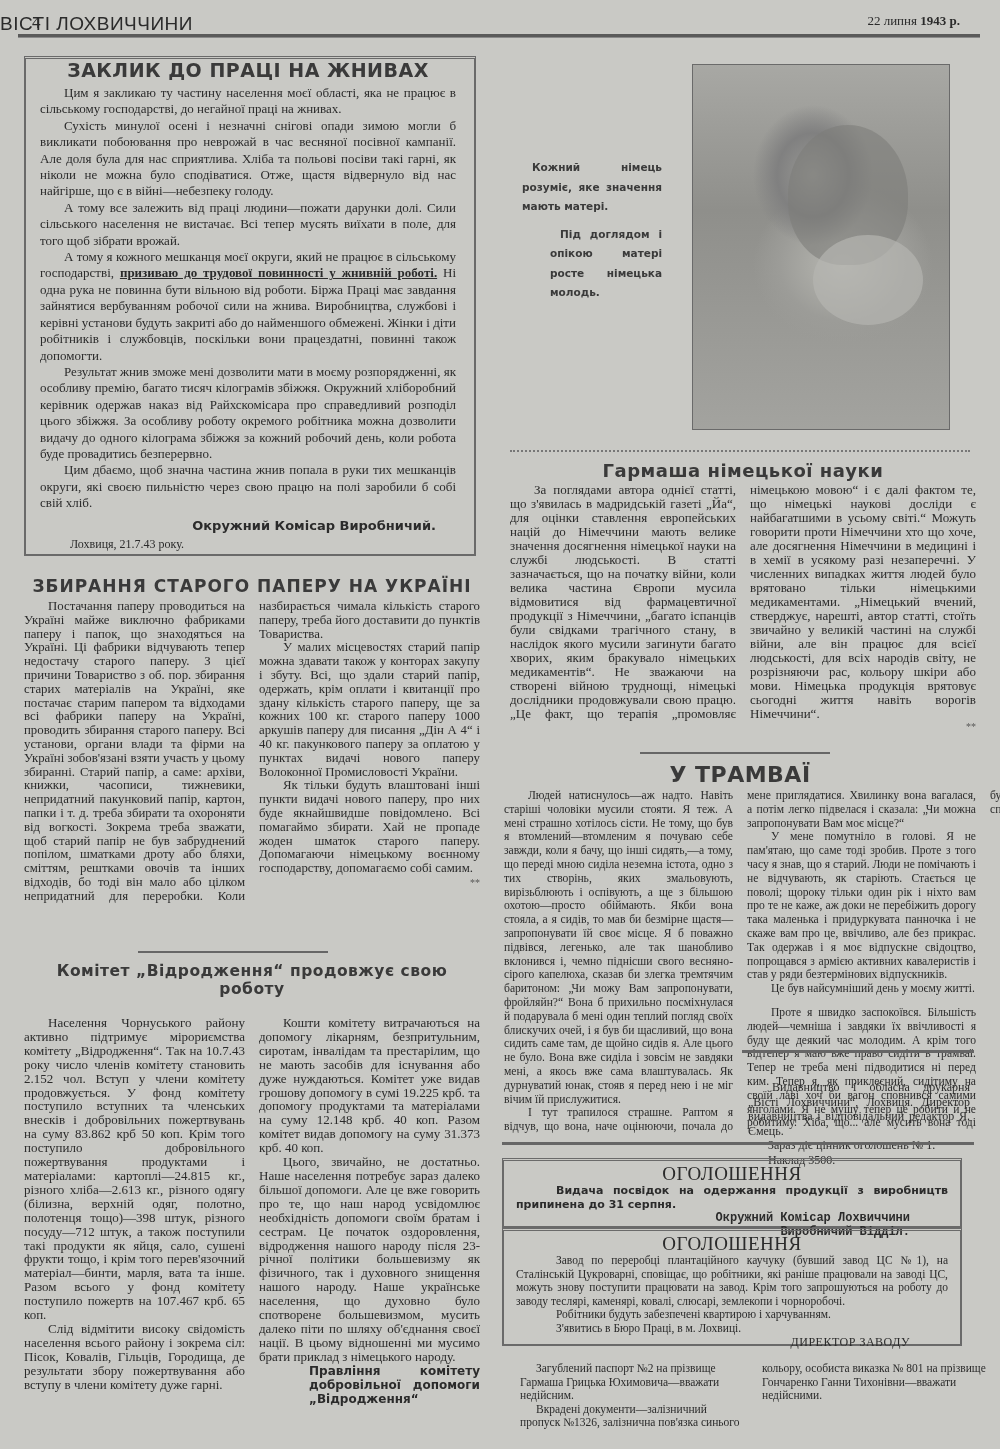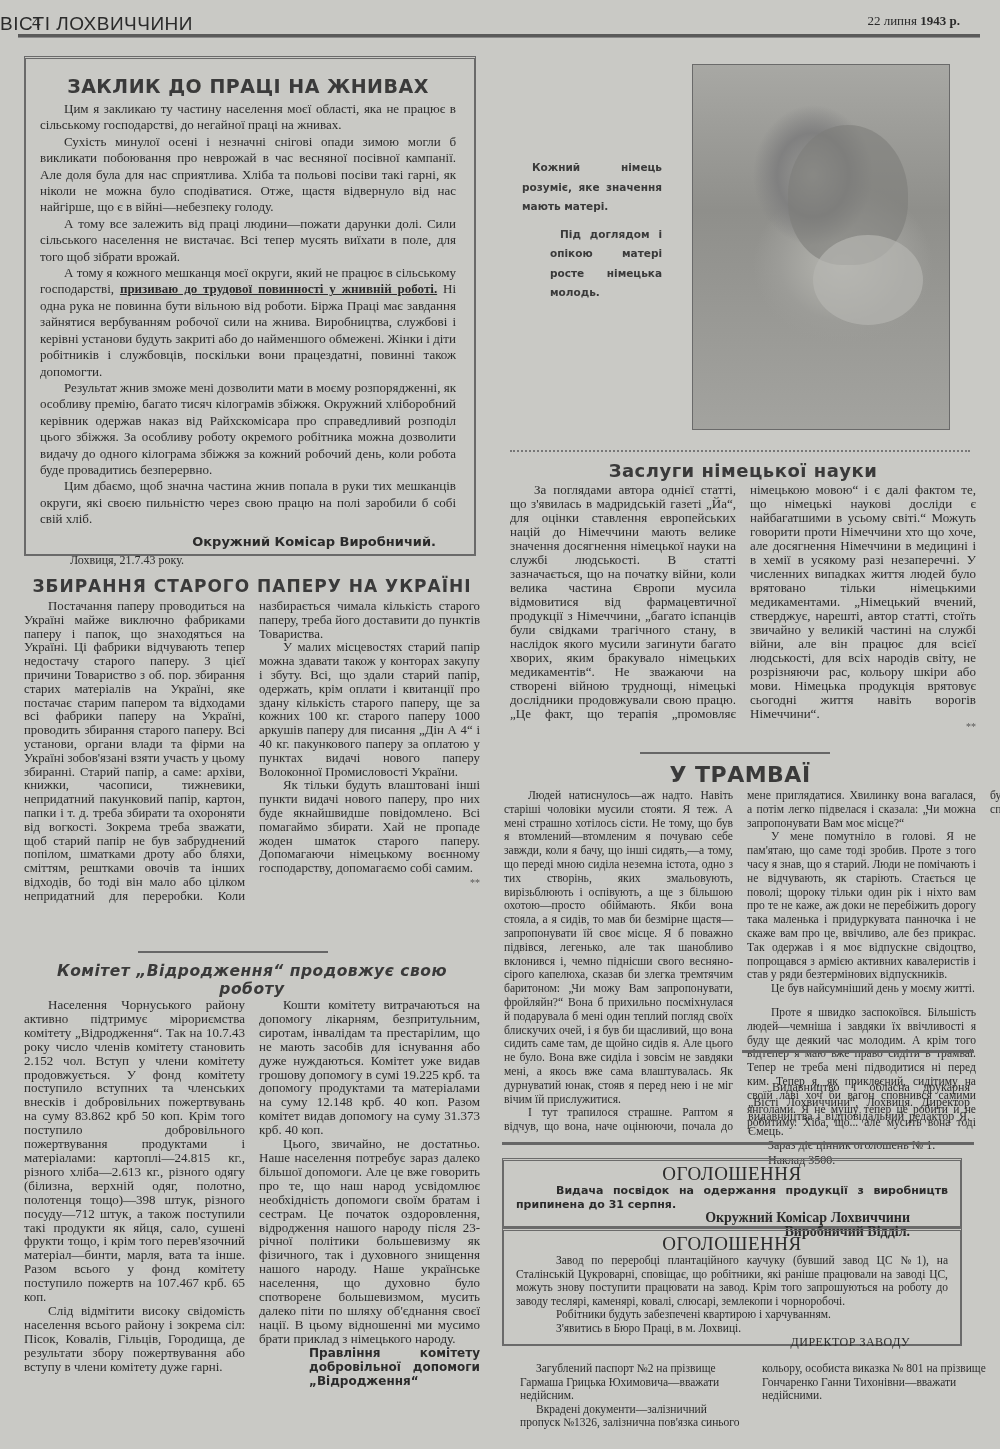--- a/index.html
+++ b/index.html
@@ -19,21 +19,21 @@
   .rule-top { left:18px; top:34px; width:962px; height:3px; background:#5a5a5a; border-bottom:1px solid #8a8a8a; }
 
   .box { border:2px solid #6a6a6a; border-top:3px double #6a6a6a; box-sizing:border-box; }
   .headline { font-family:"DejaVu Sans", sans-serif; font-weight:bold; text-align:center; color:#3a3a3a; letter-spacing:0.5px; }
   .body-txt { font-size:12.6px; line-height:16px; text-align:justify; }
   .body-txt p { margin:0; text-indent:24px; }
   .cols2 { column-count:2; column-gap:14px; }
   .sig { font-family:"DejaVu Sans", sans-serif; font-weight:bold; font-size:13px; }
   .small { font-size:12px; }
 
-  .zaklik { left:24px; top:56px; width:452px; height:500px; padding:16px 18px 0 14px; }
+  .zaklik { left:24px; top:56px; width:452px; height:500px; padding:0 18px 0 14px; }
   .zaklik .headline { font-size:19px; margin-bottom:4px; }
   .zaklik .body-txt { font-size:13px; line-height:16.4px; }
   .zaklik u { text-decoration:underline; font-weight:bold; }
 
   .photo-cap { left:522px; top:158px; width:140px; font-family:"DejaVu Sans", sans-serif; font-weight:bold; font-size:10.5px; line-height:19.5px; color:#3a3a3a; text-align:justify; }
   .photo-cap p { margin:0 0 0 0; text-indent:10px; }
   .photo { left:692px; top:64px; width:256px; height:364px; background:
       radial-gradient(ellipse 60px 70px at 120px 110px, #9a9a96 0%, #808080 60%, transparent 100%),
       radial-gradient(ellipse 90px 80px at 150px 200px, #b8b8b2 0%, #9c9c98 70%, transparent 100%),
       linear-gradient(180deg, #a8a8a4 0%, #8f8f8b 40%, #a3a39f 100%);
@@ -55,32 +55,32 @@
 
   .vydav { left:748px; top:1080px; width:222px; font-size:12px; line-height:14.5px; }
   .vydav p { margin:0; text-indent:24px; text-align:justify; }
   .vydav p.ni { text-indent:20px; }
 
   .ad1 { left:502px; top:1158px; width:460px; height:70px; padding:3px 12px; }
   .ad2 { left:502px; top:1228px; width:460px; height:118px; padding:3px 12px; }
   .ad-title { font-family:"Liberation Serif", serif; font-size:19px; text-align:center; letter-spacing:0.5px; line-height:20px; }
   .ad-body { font-size:11.5px; line-height:13.5px; text-align:justify; }
   .ad-body p { margin:0; text-indent:40px; }
-  .ad-sig { text-align:right; font-family:Liberation Serif, serif; font-weight:bold; font-size:14px; line-height:14px; padding-right:38px; }
+  .ad-sig { text-align:right; font-family:Liberation Mono, monospace; font-weight:bold; font-size:12px; line-height:14px; padding-right:38px; }
   .ad-sig2 { text-align:right; font-size:12px; padding-right:38px; letter-spacing:0.5px; }
 
   .lost { left:520px; top:1362px; width:470px; font-size:11.5px; line-height:13.5px; }
   .lost p { margin:0; text-indent:16px; }
 
   .paper { left:24px; top:576px; width:456px; }
   .paper .headline { font-size:17px; letter-spacing:1px; margin-bottom:4px; }
   .paper .body-txt { font-size:12.8px; line-height:13.8px; }
 
   .komitet { left:24px; top:962px; width:456px; }
-  .komitet .headline { font-size:15.5px; margin-bottom:0;font-style:italic; }
+  .komitet .headline { font-size:15.5px; margin-bottom:18px; }
   .komitet .body-txt { font-size:13px; line-height:13.9px; }
   .komitet .sig-block { padding-left:50px; text-indent:0; font-family:"DejaVu Sans", sans-serif; font-weight:bold; font-size:12px; line-height:14px; }
   .rule-short { left:138px; top:951px; width:190px; height:2px; background:#666; }
 </style>
 </head>
 <body>
 
 <div class="abs masthead">
   <span class="abs pg-num">4</span>
   <div class="abs pg-title">ВІСТІ ЛОХВИЧЧИНИ</div>
@@ -106,21 +106,21 @@
   <p style="margin-bottom:8px;">Кожний німець розуміє, яке значення мають матері.</p>
   <p style="margin-bottom:8px;margin-left:28px;">Під доглядом і опікою матері росте німецька молодь.</p>
 </div>
 <div class="abs photo">
   <div class="abs photo-mother"></div>
   <div class="abs photo-child"></div>
 </div>
 <div class="abs wavy"></div>
 
 <div class="abs zaslugi">
-  <div class="headline">Заслуги німецької науки</div>
+  <div class="headline">Гармаша німецької науки</div>
   <div class="body-txt cols2">
     <p>За поглядами автора однієї статті, що з'явилась в мадридській газеті „Йа“, для оцінки ставлення европейських націй до Німеччини мають велике значення досягнення німецької науки на службі людськості. В статті зазначається, що на початку війни, коли велика частина Європи мусила відмовитися від фармацевтичної продукції з Німеччини, „багато іспанців були свідками трагічного стану, в наслідок якого мусили загинути багато хворих, яким бракувало німецьких медикаментів“. Не зважаючи на створені війною труднощі, німецькі дослідники продовжували свою працю. „Це факт, що терапія „промовляє німецькою мовою“ і є далі фактом те, що німецькі наукові досліди є найбагатшими в усьому світі.“ Можуть говорити проти Німеччини хто що хоче, але досягнення Німеччини в медицині і в хемії в усякому разі незаперечні. У численних випадках життя людей було врятовано тільки німецькими медикаментами. „Німецький вчений, стверджує, нарешті, автор статті, стоїть звичайно у великій частині на службі війни, але він працює для всієї людськості, для всіх народів світу, не розрізняючи рас, кольору шкіри або мови. Німецька продукція врятовує сьогодні життя навіть ворогів Німеччини“.</p>
   </div>
   <div class="orn">**</div>
 </div>
 
 <div class="abs rule-mid" style="left:640px;top:752px;width:190px;"></div>
 
 <div class="abs tramvai">
   <div class="headline">У ТРАМВАЇ</div>

